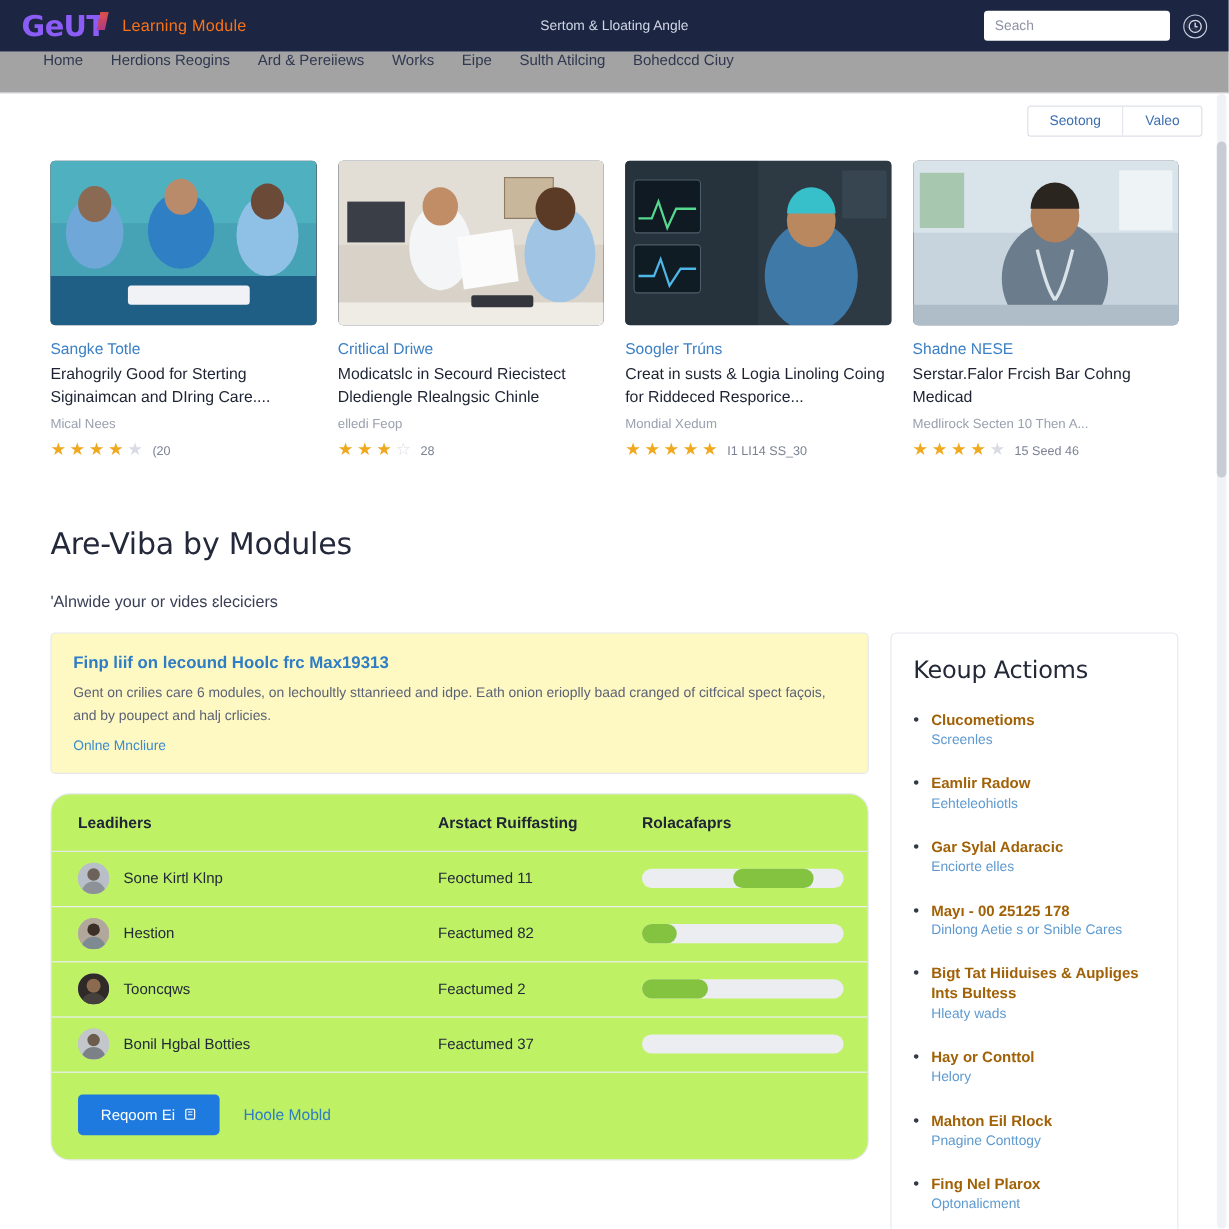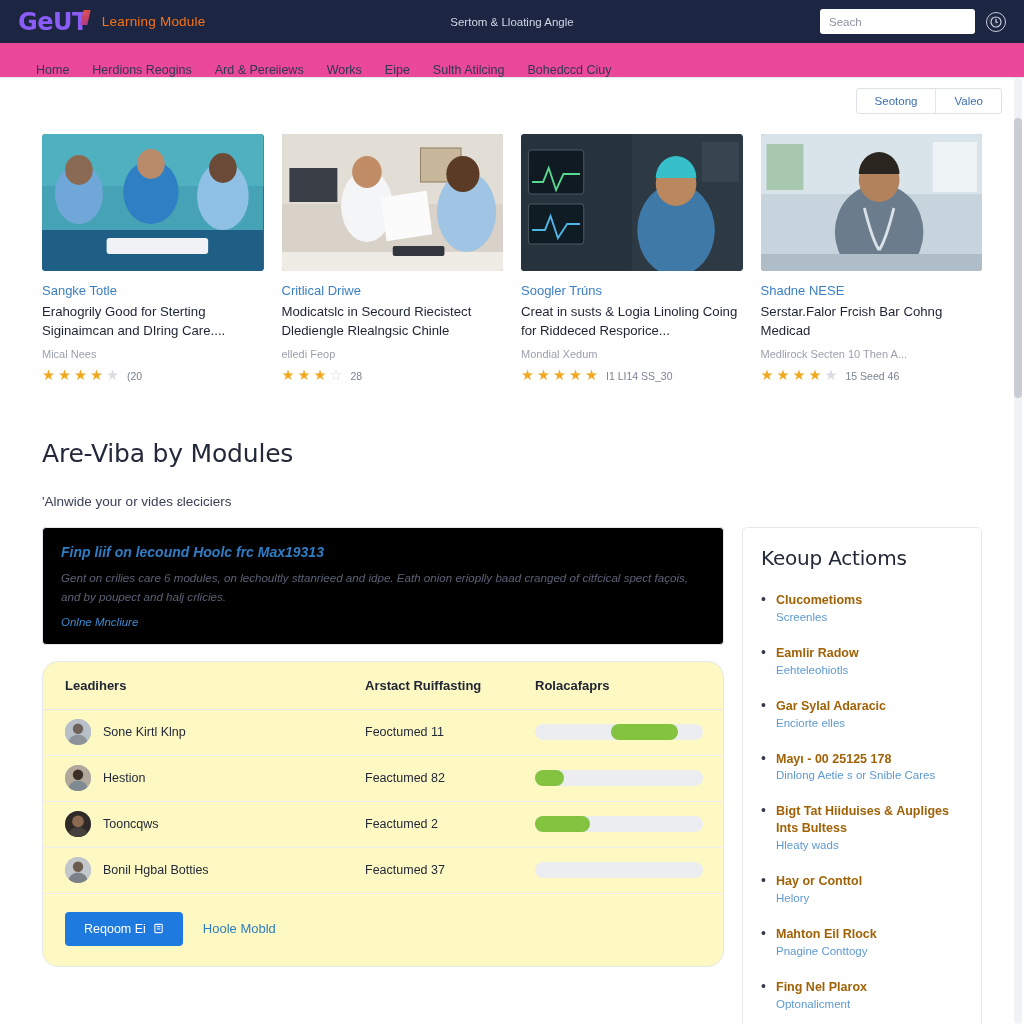--- a/index.html
+++ b/index.html
@@ -44,22 +44,22 @@
   }
   .search-box input::placeholder{ color:#8d93a4; }
   .icon-sm{ width:13px; height:13px; flex:none; }
   .clock-btn{
     width:20px;height:20px;border-radius:50%;border:1.4px solid #c6ccdc;
     display:flex;align-items:center;justify-content:center; cursor:pointer;
   }
 
   
   .navbar{
-    height:35px; background:#ec4899; border-bottom:1px solid #e3e6ec;
-    display:flex; align-items:flex-end; gap:23px; padding:0 36px;
+    height:35px; background:#a3a3a3; border-bottom:1px solid #e3e6ec;
+    display:flex; align-items:flex-start; gap:23px; padding:0 36px;
   }
   .nav-item{
     font-size:12.5px; color:#2f3850; cursor:pointer; white-space:nowrap;
     filter: blur(0.18px);
   }
   .nav-item:first-child{ color:#2f3850; }
 
   
   .content{ position:relative; padding:0 22px; background:#fff; }
 
@@ -113,39 +113,38 @@
     font-size:13.5px; color:#3a4156; margin:26px 0 0 20px; filter: blur(0.25px);
   }
 
   .lower{
     display:flex; gap:18px; margin:18px 20px 0 20px; align-items:flex-start;
   }
   .lower-main{ flex:1; min-width:0; }
   .lower-side{ width:240px; flex:none; }
 
   .infobox{
-    border:1px solid #e5e8ee; border-radius:4px; background:#000000;
+    border:1px solid #e5e8ee; border-radius:4px; background:#fef9c3;
     padding:16px 18px 14px 18px;
-    font-style:italic;
   }
   .infobox-title{
     color:#2f7dc4; font-size:14px; font-weight:bold; filter: blur(0.2px);
   }
   .infobox-body{
     font-size:11.6px; color:#5b6276; line-height:1.62; margin-top:9px;
     filter: blur(0.3px);
   }
   .infobox-link{
     display:inline-block; color:#3b8bd0; font-size:11.5px; margin-top:9px;
     cursor:pointer; filter: blur(0.3px);
   }
 
   
   .tablecard{
-    border:1px solid #e5e8ee; border-radius:16px; background:#fef9c3;
+    border:1px solid #e5e8ee; border-radius:16px; background:#bef264;
     margin-top:16px; overflow:hidden;
   }
   .trow{
     display:grid; grid-template-columns:300px 170px 1fr;
     align-items:center; padding:0 22px; height:46px;
     border-bottom:1px solid #eceef3;
   }
   .trow.head{ height:48px; border-bottom:1px solid #e5e8ee; }
   .th{ font-size:13px; font-weight:bold; color:#202636; filter: blur(0.2px); }
   .person{ display:flex; align-items:center; gap:12px; }

